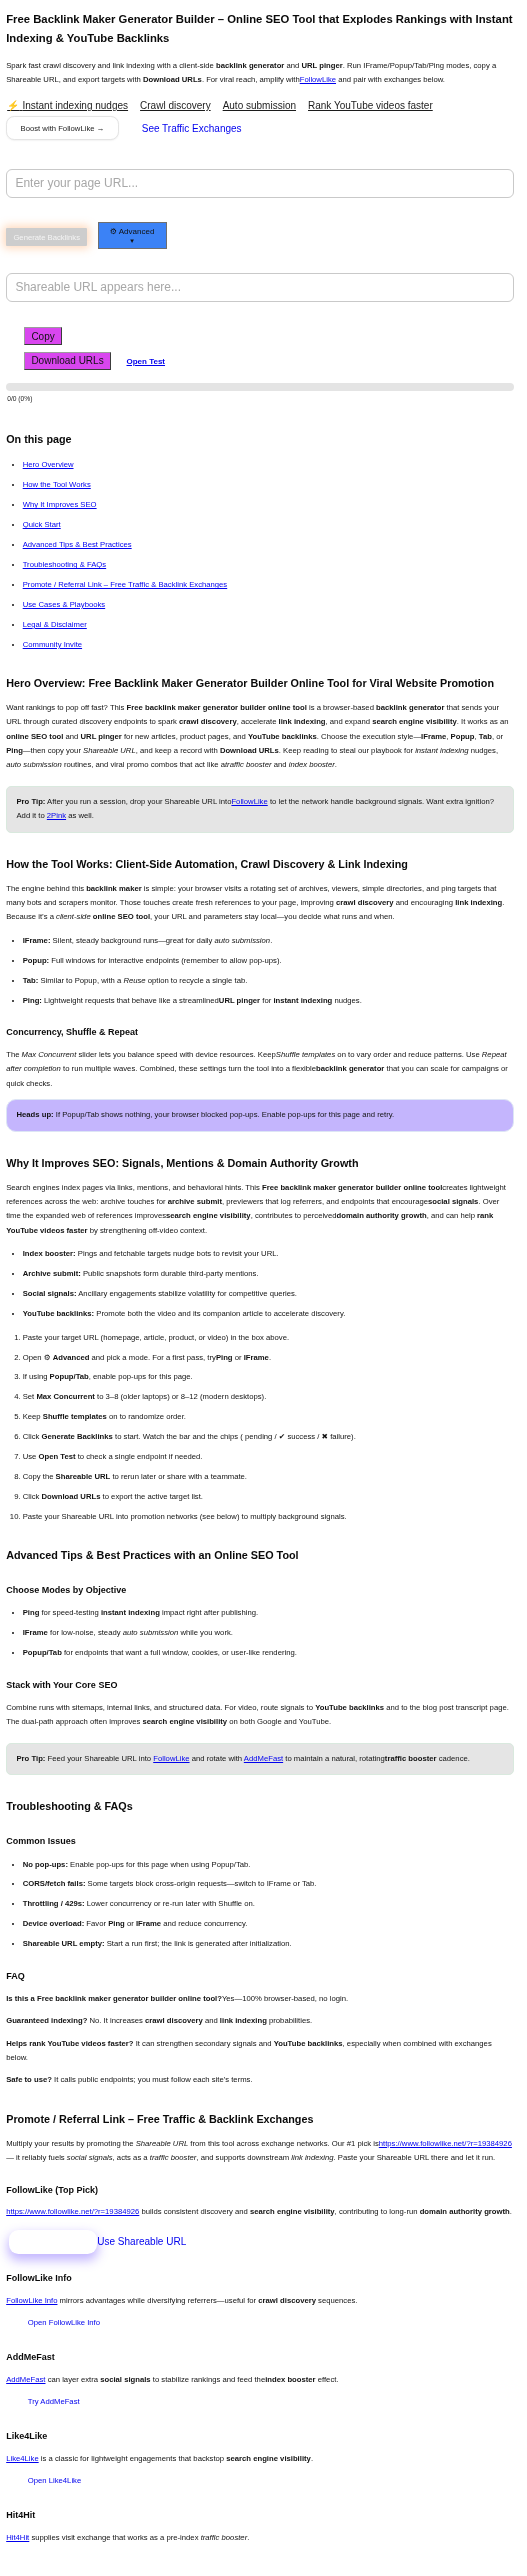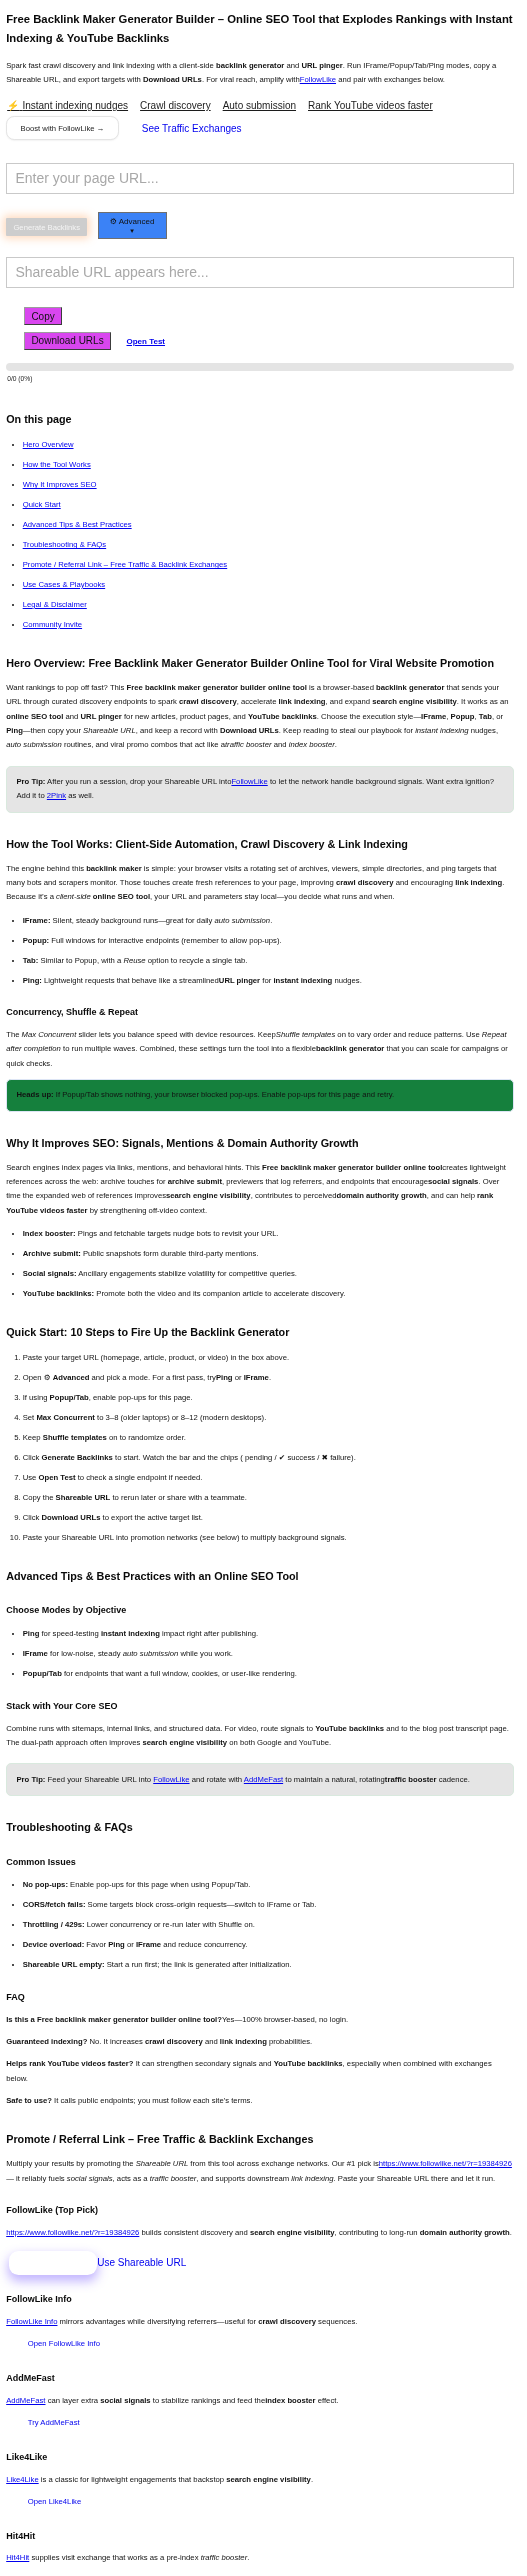--- a/index.html
+++ b/index.html
@@ -20,22 +20,22 @@
 
   .chips { display:flex; gap:12px; margin:12.4px 0 4.1px 1px; font-size:10px; color:#1c1c1c; flex-wrap:wrap;text-decoration:underline; }
   .chip { white-space:nowrap; }
 
   .boost-row { display:flex; align-items:center; gap:23px; margin:5.2px 0 9.3px 0; }
   .pill-btn { background:#fff; border:0.5px solid #e4e4e4; border-radius:8.2px; padding:6.7px 13.4px;
               font-size:7.7px; color:#1c1c1c; box-shadow:0 0.5px 1.5px rgba(0,0,0,.05); cursor:pointer;
               font-family:inherit; }
   .plain-link { font-size:10px; text-decoration:none; }
 
-  .big-input { width:100%; border:1px solid #c9c9c9; border-radius:0; padding:6.7px 8.2px;
-               font-size:14px; font-family:inherit; color:#333; margin:13px 0; outline:none; }
+  .big-input { width:100%; border:1px solid #c9c9c9; border-radius:6px; padding:6.7px 8.2px;
+               font-size:12px; font-family:inherit; color:#333; margin:19px 0; outline:none; }
   .big-input::placeholder { color:#a8a8a8; }
 
   .gen-row { display:flex; align-items:flex-start; gap:10.3px; margin:5.2px 0 4.1px 0; }
   .generate-btn { background:#cdcdcd; color:#f4f4f4; border:none; padding:4.1px 7.2px; font-size:7.7px;
                   font-family:inherit; border-radius:1px; margin-top:6.2px; cursor:pointer;
                   box-shadow:0 0 8.2px 2.6px rgba(255,150,70,.35); }
   .advanced-box { border:0.5px solid #6f6f6f; background:#3b82f6; padding:4.1px 11.3px; text-align:center;
                   font-size:8px; color:#111; cursor:pointer; }
   .advanced-box .caret { margin-top:1px; font-size:6.2px; }
 
@@ -46,21 +46,21 @@
   .open-test { font-weight:bold; text-decoration:underline; margin-left:13.4px; font-size:8px; }
 
   .progress-bar { height:8.2px; background:#e4e4e4; border-radius:4.6px; margin:13.4px 0 4.1px 0; width:100%; }
   .progress-text { font-size:6.7px; color:#222; margin:2.1px 0 0 1px; }
 
   .toc-block { margin-top:29px; }
 
   .tip-box { background:#e5e5e5; border:0.5px solid #d9e9de; border-radius:5px; padding:2.1px 9.3px;
              margin:13.4px 0; }
   .tip-box p { margin:6.2px 0; }
-  .note-box { background:#15803d; border:0.5px solid #dde5f5; border-radius:5px; padding:2.1px 9.3px;
+  .note-box { background:#c4b5fd; border:0.5px solid #dde5f5; border-radius:10px; padding:2.1px 9.3px;
               margin:2px 0; }
   .note-box p { margin:6.2px 0; }
 
   .action-link { display:inline-block; margin:2.1px 0 5.2px 21.6px; font-size:7.7px; text-decoration:none; }
 
   .fl-pill-row { display:flex; align-items:center; margin:10.3px 0 15.5px 3.1px; }
   .fl-pill { width:88px; height:24px; border:none; border-radius:9.3px; background:#fff;
              box-shadow:0 5.2px 10.3px 1px rgba(120,88,255,.45); cursor:pointer; }
 </style>
 </head>
@@ -146,21 +146,20 @@
 
   <h2>Why It Improves SEO: Signals, Mentions &amp; Domain Authority Growth</h2>
   <p><span>Search engines index pages via links, mentions, and behavioral hints. This </span><span><strong>Free backlink maker generator builder online tool</strong></span><span>creates lightweight references across the web: archive touches for </span><span><strong>archive submit</strong></span><span>, previewers that log referrers, and endpoints that encourage</span><span><strong>social signals</strong></span><span>. Over time the expanded web of references improves</span><span><strong>search engine visibility</strong></span><span>, contributes to perceived</span><span><strong>domain authority growth</strong></span><span>, and can help </span><span><strong>rank YouTube videos faster</strong></span><span> by strengthening off-video context.</span></p>
   <ul>
       <li><span><strong>Index booster:</strong></span><span> Pings and fetchable targets nudge bots to revisit your URL.</span></li>
       <li><span><strong>Archive submit:</strong></span><span> Public snapshots form durable third-party mentions.</span></li>
       <li><span><strong>Social signals:</strong></span><span> Ancillary engagements stabilize volatility for competitive queries.</span></li>
       <li><span><strong>YouTube backlinks:</strong></span><span> Promote both the video and its companion article to accelerate discovery.</span></li>
     </ul>
 
-  <h2>Quick Start: 10 Steps to Fire Up the Backlink Generator</h2>
   <ol>
       <li><span>Paste your target URL (homepage, article, product, or video) in the box above.</span></li>
       <li><span>Open ⚙ </span><span><strong>Advanced</strong></span><span> and pick a mode. For a first pass, try</span><span><strong>Ping</strong></span><span> or </span><span><strong>IFrame</strong></span><span>.</span></li>
       <li><span>If using </span><span><strong>Popup/Tab</strong></span><span>, enable pop-ups for this page.</span></li>
       <li><span>Set </span><span><strong>Max Concurrent</strong></span><span> to 3–8 (older laptops) or 8–12 (modern desktops).</span></li>
       <li><span>Keep </span><span><strong>Shuffle templates</strong></span><span> on to randomize order.</span></li>
       <li><span>Click </span><span><strong>Generate Backlinks</strong></span><span> to start. Watch the bar and the chips (  pending / ✔ success / ✖ failure).</span></li>
       <li><span>Use </span><span><strong>Open Test</strong></span><span> to check a single endpoint if needed.</span></li>
       <li><span>Copy the </span><span><strong>Shareable URL</strong></span><span> to rerun later or share with a teammate.</span></li>
       <li><span>Click </span><span><strong>Download URLs</strong></span><span> to export the active target list.</span></li>

